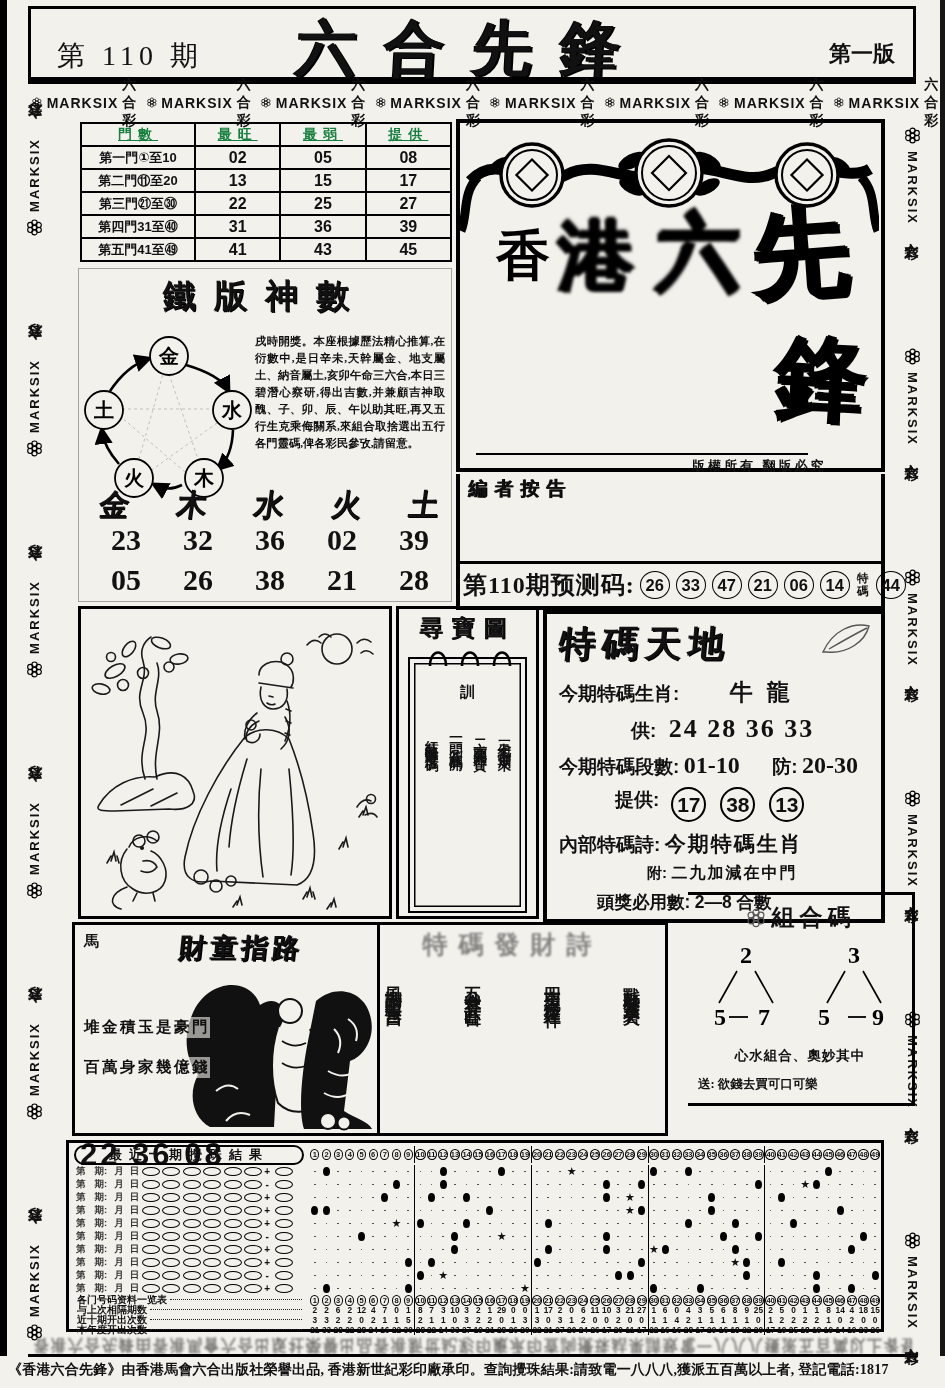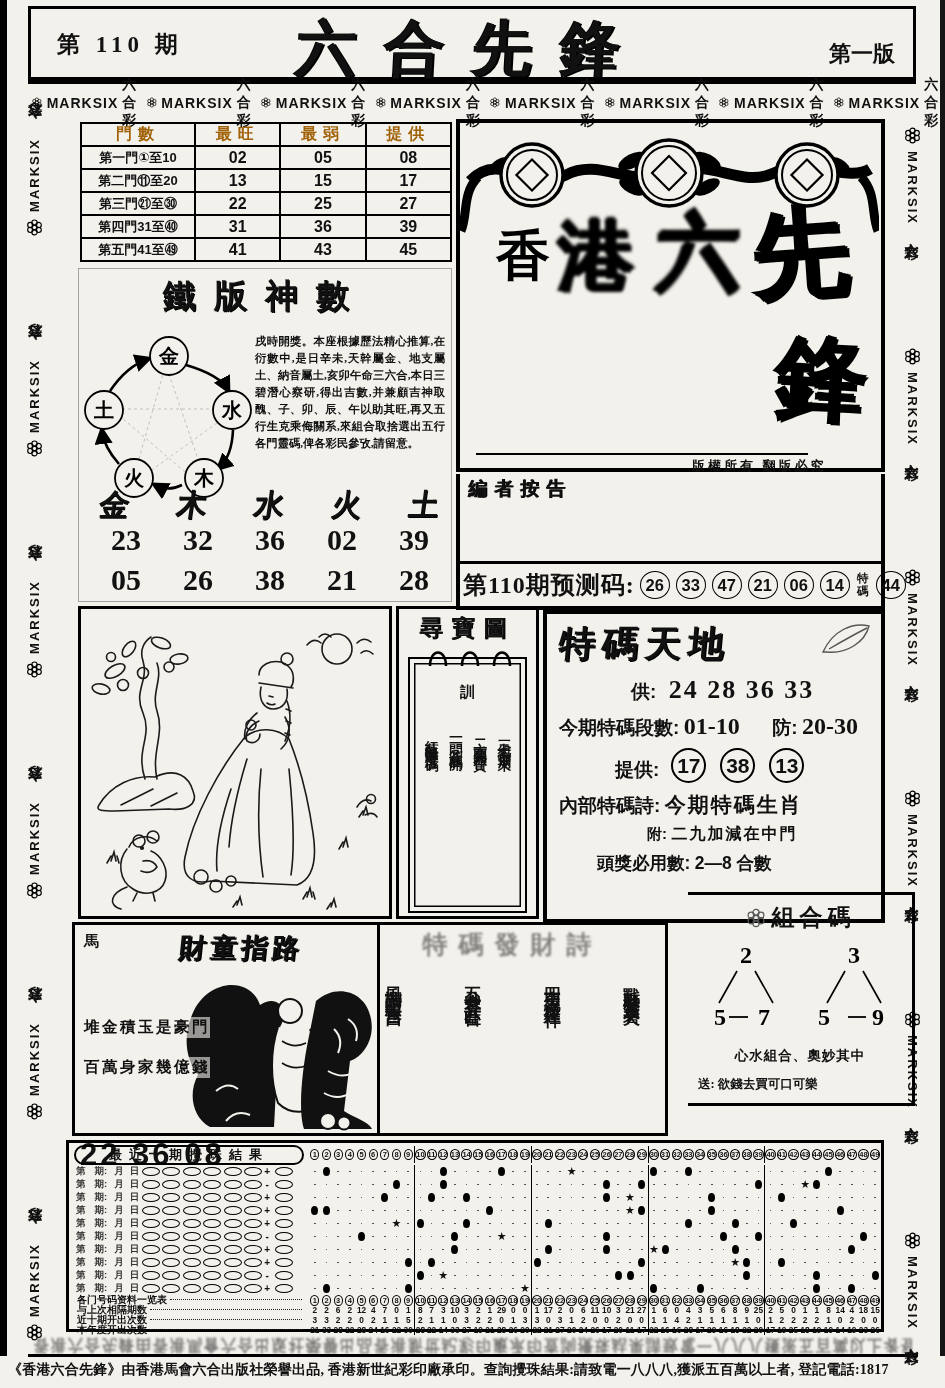--- a/index.html
+++ b/index.html
@@ -6,42 +6,42 @@
   html,body { width:945px; height:1388px; }
   body { background:#f3f1ec; font-family:"Liberation Sans","DejaVu Sans",sans-serif; color:#111; position:relative; overflow:hidden; }
 
   
   .edge-left { position:absolute; left:0; top:0; width:7px; height:1356px; background:#000; }
   .edge-right { position:absolute; left:940px; top:0; width:5px; height:1356px; background:#151515; }
   .bottom-rule { position:absolute; left:28px; top:1354px; width:890px; height:3px; background:#000; }
 
   
   #header-box { position:absolute; left:28px; top:6px; width:888px; height:78px; border:3px solid #000; border-bottom-width:7px; }
-  .issue { position:absolute; left:26px; top:20px; font-size:23px; letter-spacing:5px; font-weight:700; font-family:"Liberation Serif",serif; }
+  .issue { position:absolute; left:26px; top:28px; font-size:28px; letter-spacing:5px; font-weight:400; font-family:"Liberation Serif",serif; }
   .main-title { position:absolute; left:50%; top:0px; transform:translateX(-50%) skewX(-3deg); font-size:60px; font-weight:900; font-family:"Liberation Serif",serif; letter-spacing:28px; white-space:nowrap; text-shadow:2px 1px 0 #000, -1px 0 0 #000; }
   .edition { position:absolute; right:18px; top:30px; font-size:22px; font-weight:700; font-family:"Liberation Serif",serif; }
 
   
   #brand-strip { position:absolute; left:28px; top:89px; width:888px; height:27px; display:flex; align-items:center; justify-content:space-between; padding:0 3px; }
   .brand-item { display:flex; align-items:center; gap:4px; }
   .brand-en { font-weight:700; font-size:14px; letter-spacing:1px; }
   .brand-cjk { font-weight:800; font-size:14px; }
 
   
   .side-strip { position:absolute; top:118px; width:52px; height:1232px; display:flex; flex-direction:column; justify-content:space-between; align-items:center; padding:8px 0; }
   #side-left { left:8px; } #side-right { left:886px; }
   .side-unit { display:flex; flex-direction:column; align-items:center; gap:6px; }
   .side-unit .v-en { writing-mode:vertical-rl; font-weight:700; font-size:13px; letter-spacing:2px; }
   .side-unit .v-cjk { writing-mode:vertical-rl; font-weight:800; font-size:14px; letter-spacing:2px; }
   .side-unit.flip { transform:rotate(180deg); }
 
   
   #gate-table { position:absolute; left:80px; top:122px; width:372px; border-collapse:collapse; }
   #gate-table th, #gate-table td { border:2px solid #000; height:23px; text-align:center; }
-  #gate-table th { font-size:16px; font-weight:800; letter-spacing:6px; color:#a16207; }
+  #gate-table th { font-size:14px; font-weight:800; letter-spacing:6px; color:#15803d;text-decoration:underline; }
   #gate-table td { font-size:16px; font-weight:700;border-radius:8px; }
   #gate-table td.gate { font-size:13px; font-weight:800; width:114px; letter-spacing:0px; }
 
   
   #iron-box { position:absolute; left:78px; top:268px; width:374px; height:334px; border:1px solid #a3a3a3; }
   .iron-title { text-align:center; font-size:33px; font-weight:900; letter-spacing:18px; font-family:"Liberation Serif",serif; margin-top:5px; text-shadow:1px 1px 0 #000; }
   #cycle-svg { position:absolute; left:4px; top:58px; }
   .iron-body { position:absolute; left:176px; top:64px; width:190px; font-size:11.3px; line-height:1.5; font-family:"Liberation Serif",serif; text-align:justify; font-weight:600; }
   .iron-els { position:absolute; left:20px; top:216px; width:340px; display:flex; justify-content:space-between; font-size:30px; font-weight:900; font-family:"Liberation Serif",serif; transform:skewX(-8deg); text-shadow:1px 1px 0 #000; }
   .iron-nums { position:absolute; left:32px; width:318px; display:flex; justify-content:space-between; font-size:30px; font-weight:700; font-family:"Liberation Serif",serif; }
@@ -86,21 +86,21 @@
   #special-box { position:absolute; left:543px; top:610px; width:342px; height:313px; border:4px solid #000; padding:6px 10px 0 12px; }
   .sp-title { font-size:36px; font-weight:900; letter-spacing:7px; font-family:"Liberation Serif",serif; transform:skewX(-5deg); display:inline-block; text-shadow:1.5px 1px 0 #000; }
   .sp-leaf { position:absolute; right:10px; top:8px; }
   .sp-row { margin-top:8px; white-space:nowrap; }
   .lab { font-size:19px; font-weight:800; }
   .sp-zodiac { font-size:23px; font-weight:800; font-family:"Liberation Serif",serif; margin-left:46px; letter-spacing:14px; }
   .sp-supply-row { padding-left:72px; margin-top:6px; }
   .sp-supply { font-size:26px; font-weight:800; font-family:"Liberation Serif",serif; margin-left:8px; letter-spacing:2px; }
   .sp-range, .sp-guard { font-size:24px; font-weight:800; font-family:"Liberation Serif",serif; }
   .sp-guard-lab { margin-left:28px; }
-  .sp-provide-row { padding-left:56px; margin-top:7px; display:flex; align-items:flex-end; gap:12px; }
+  .sp-provide-row { padding-left:56px; margin-top:7px; display:flex; align-items:flex-start; gap:12px; }
   .scirc { width:35px; height:35px; border:2.6px solid #000; border-radius:50%; font-size:21px; font-weight:800; display:flex; align-items:center; justify-content:center; }
   .sp-poem { font-size:21px; font-weight:800; font-family:"Liberation Serif",serif; letter-spacing:2px; }
   .sp-attach-row { padding-left:88px; margin-top:5px; }
   .sp-attach-lab { font-size:15px; font-weight:800; }
   .sp-attach { font-size:16px; font-weight:800; font-family:"Liberation Serif",serif; letter-spacing:2px; }
   .sp-first-row { padding-left:38px; margin-top:6px; }
   .sp-first-lab, .sp-first { font-size:17.5px; font-weight:800; }
 
   
   #wealth-box { position:absolute; left:72px; top:922px; width:308px; height:214px; border:3px solid #000; }
@@ -662,20 +662,24 @@
         <span class="pcirc">44</span>
       </div>
   </div>
 
   <div id="special-box">
     <span class="sp-title">特碼天地</span>
     <svg class="sp-leaf" width="50" height="34" viewBox="0 0 50 34" fill="none" stroke="#555" stroke-width="1.4">
       <path d="M2,30 C12,8 32,0 48,4 C44,20 26,32 6,30 Z"></path>
         <path d="M8,27 C20,20 34,12 46,6"></path>
     </svg>
+    <div class="sp-row">
+      <span class="lab">今期特碼生肖:</span>
+      <span class="sp-zodiac">牛龍</span>
+    </div>
     <div class="sp-row sp-supply-row">
       <span class="lab">供:</span>
       <span class="sp-supply">24 28 36 33</span>
     </div>
     <div class="sp-row">
       <span class="lab">今期特碼段數:</span>
       <span class="sp-range">01-10</span>
       <span class="lab sp-guard-lab">防:</span>
       <span class="sp-guard">20-30</span>
     </div>

